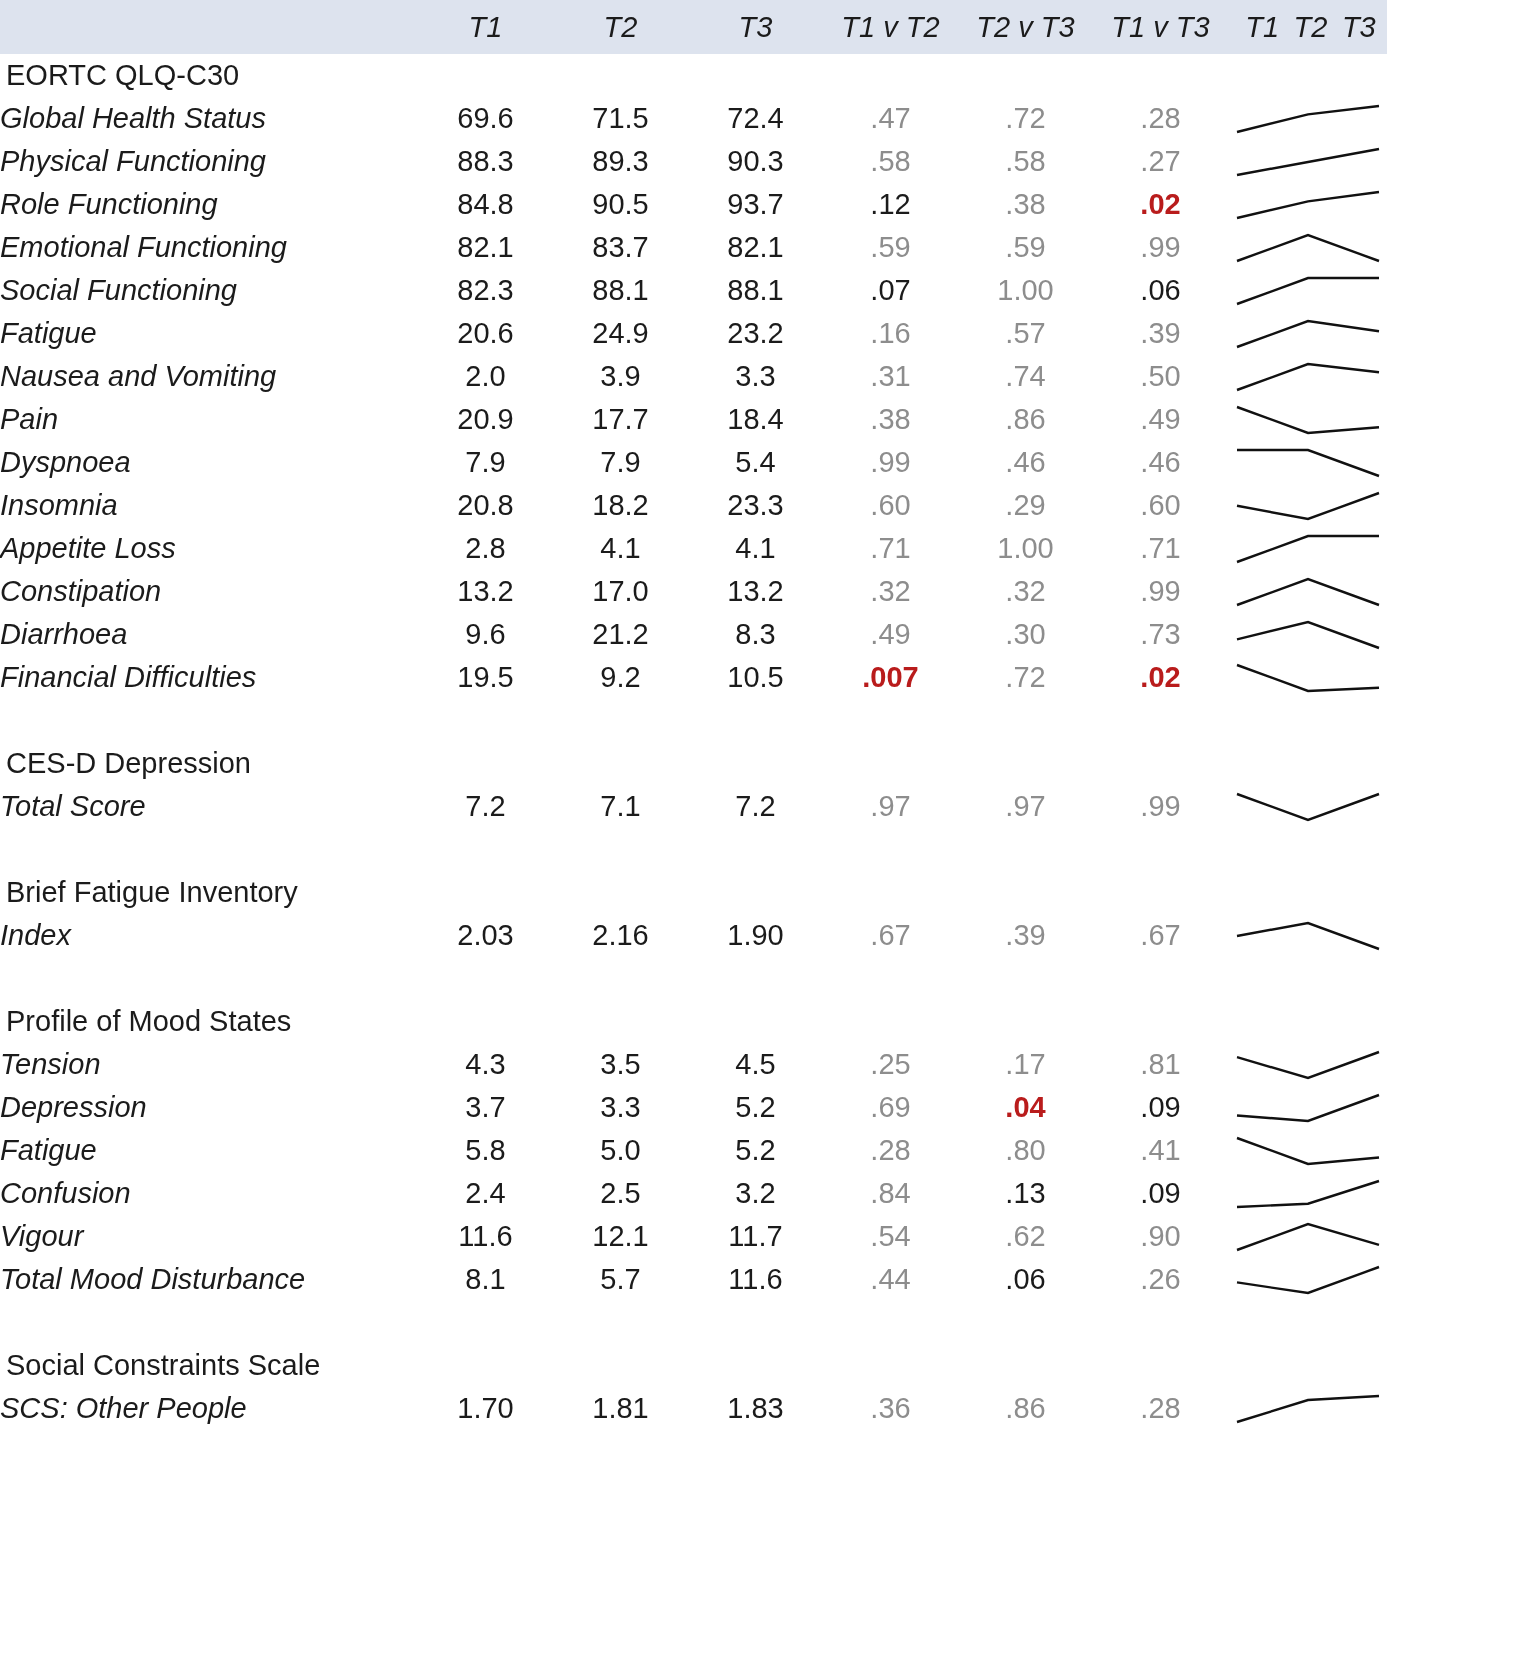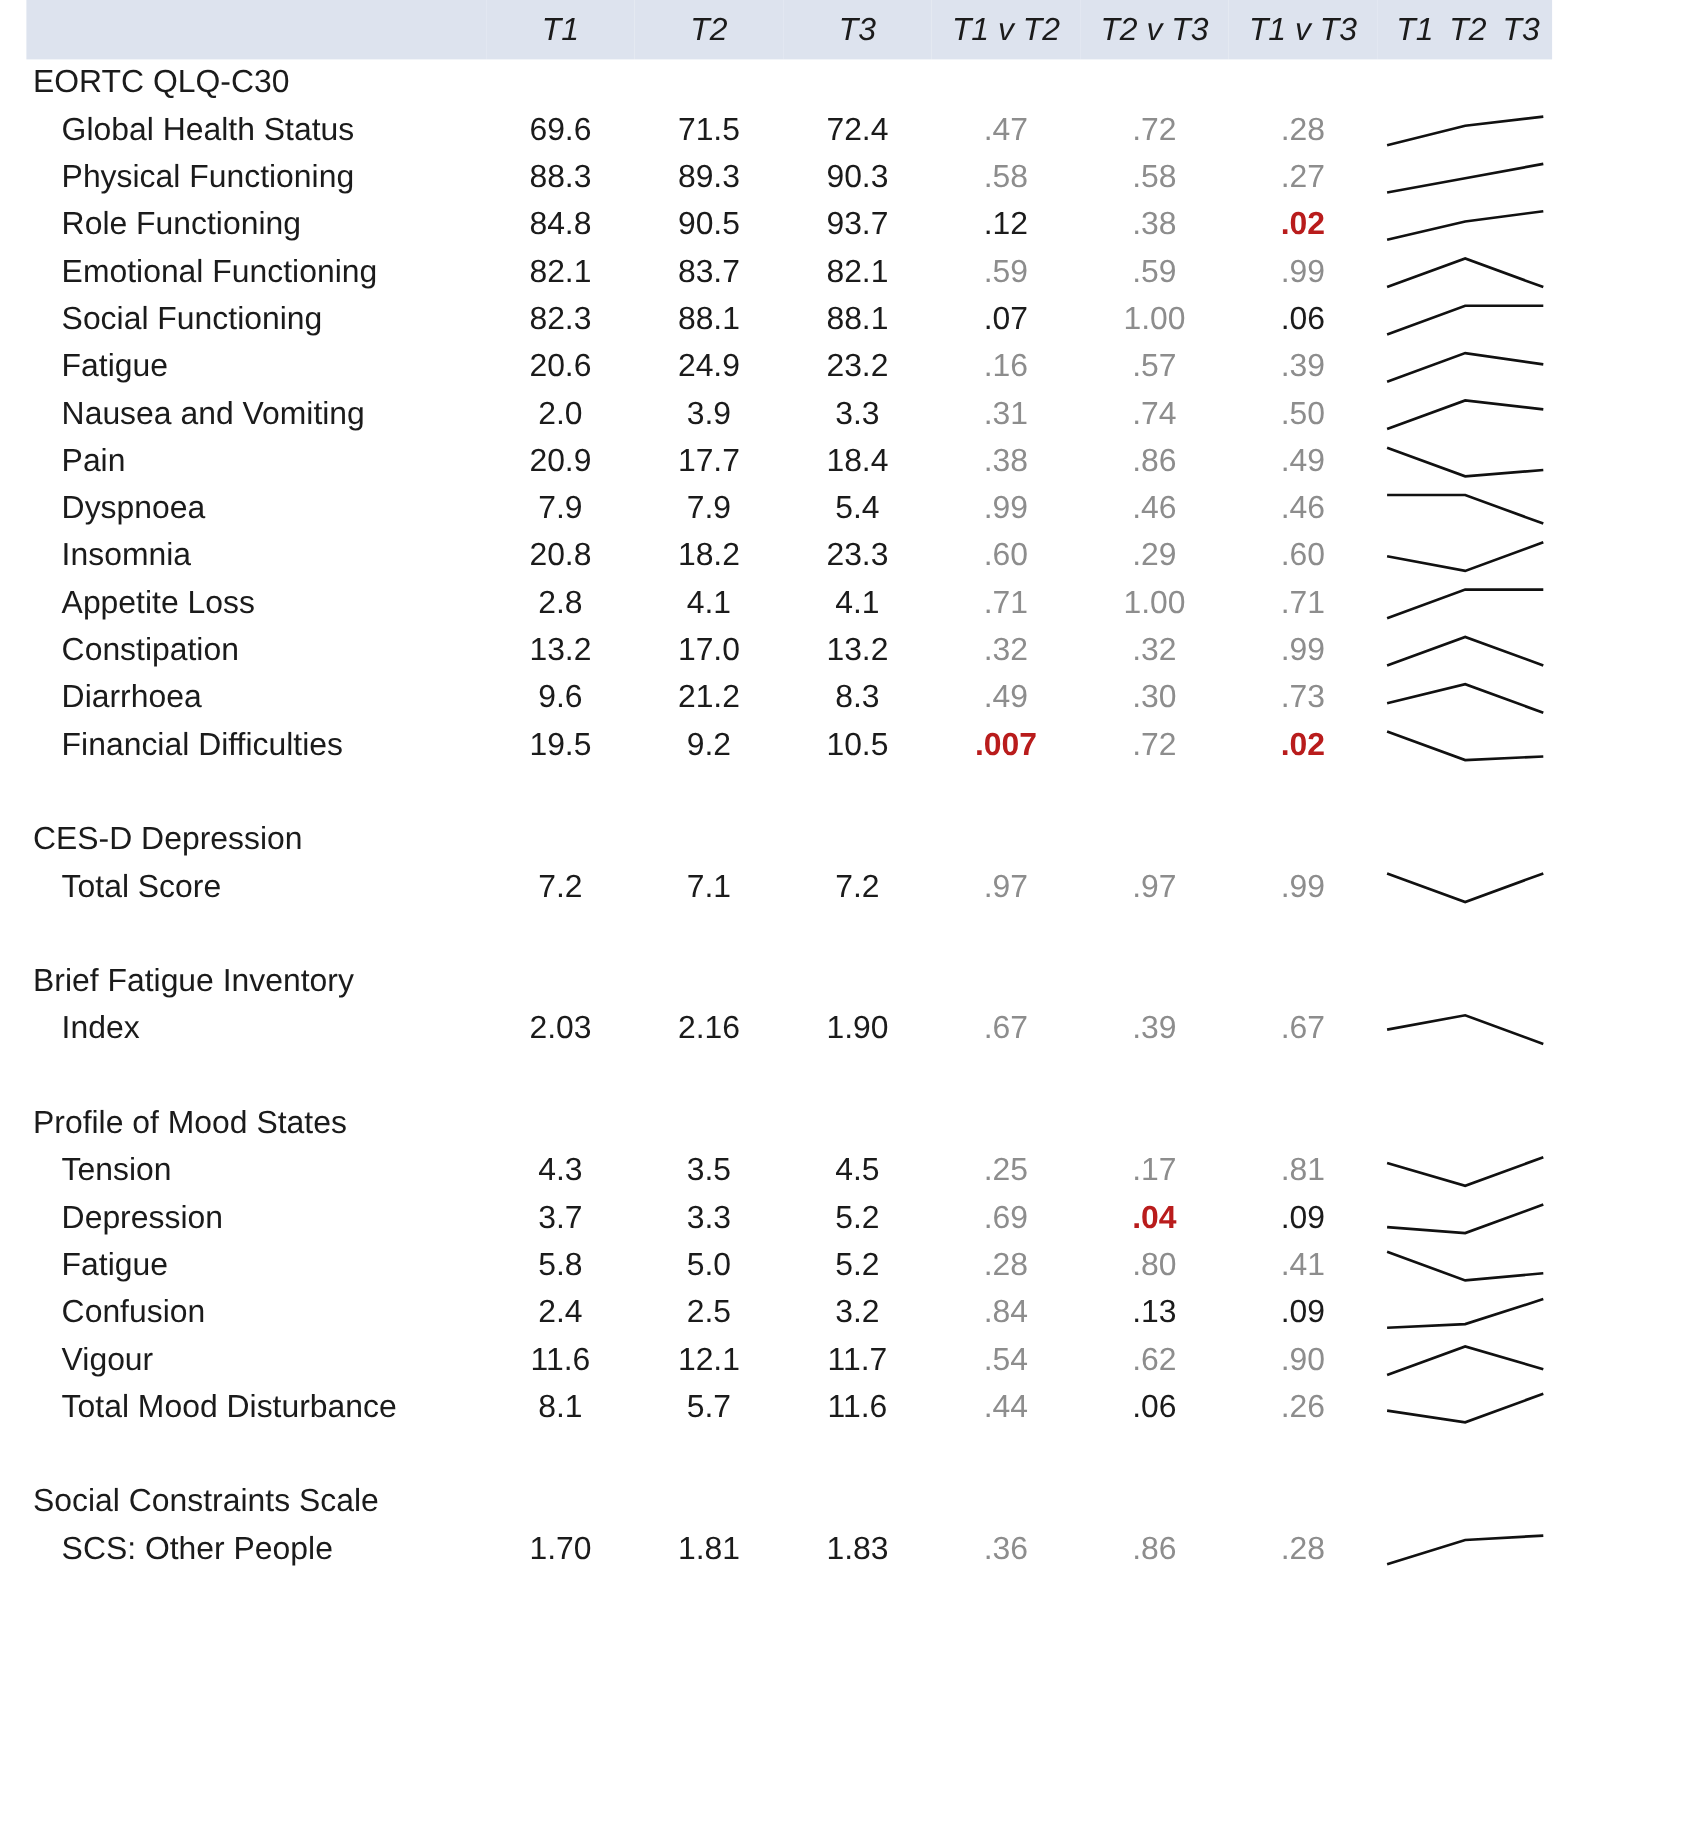--- a/index.html
+++ b/index.html
@@ -6,21 +6,20 @@
   body{
     width:1535px;height:1672px;
     font-family:"Liberation Sans","DejaVu Sans",sans-serif;
     color:#1b1b1b;
     -webkit-font-smoothing:antialiased;
   }
   #tbl{
     width:1265px;
     border-collapse:collapse;
     table-layout:fixed;
-    margin-left:24px;
   }
   
   col.c-label{width:418px;}
   col.c-t    {width:135px;}
   col.c-p    {width:135px;}
   col.c-spark{width:159px;}
 
   
   thead tr{background:#dde3ee;}
   thead th{
@@ -45,22 +44,22 @@
 
   
   tbody td{
     padding:0;
     height:43px;
     vertical-align:middle;
     font-size:29px;
   }
   td.label{
     text-align:left;
-    padding-left:32px;
     white-space:nowrap;
+    font-style:italic;
   }
   td.section{
     text-align:left;
     padding-left:6px;
     font-weight:normal;
     white-space:nowrap;
   }
   td.num{text-align:center;}
   td.p{text-align:center;}
   .p-gray{color:#8d8d8d;}

